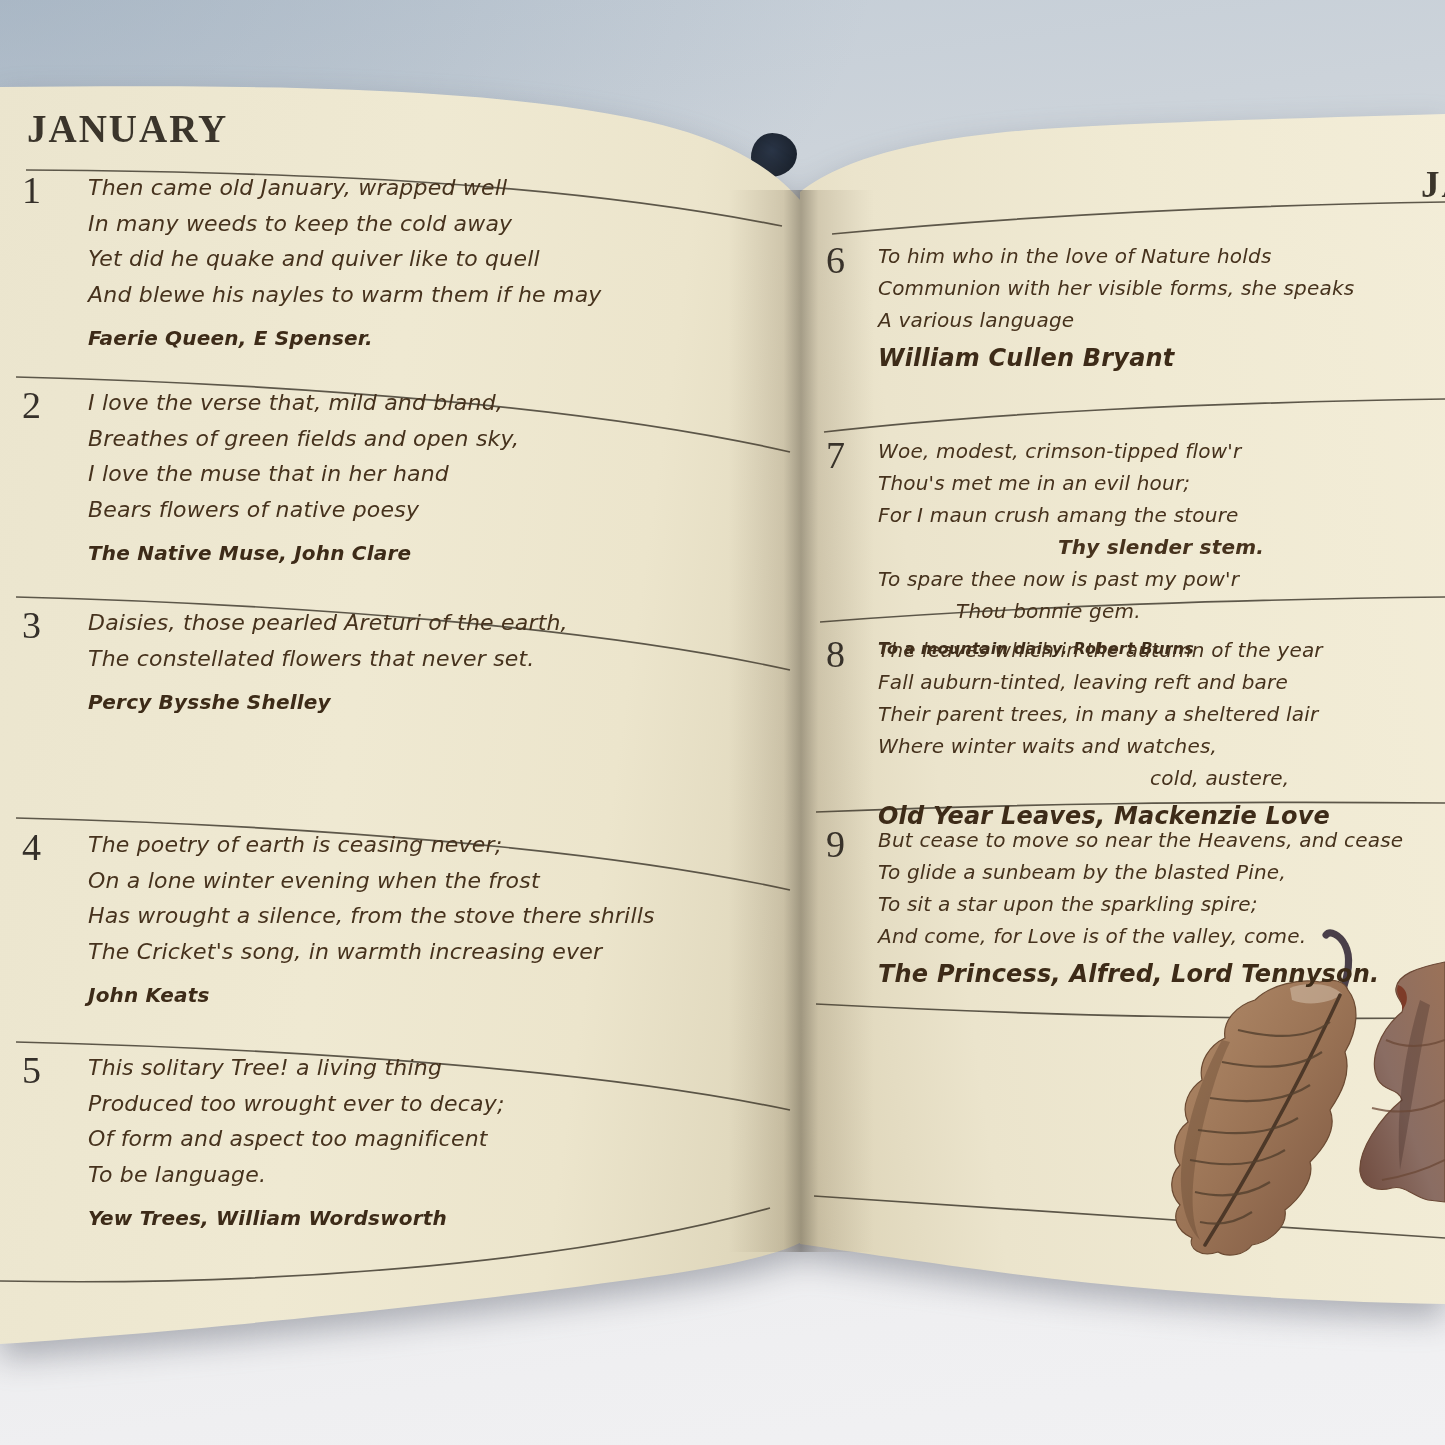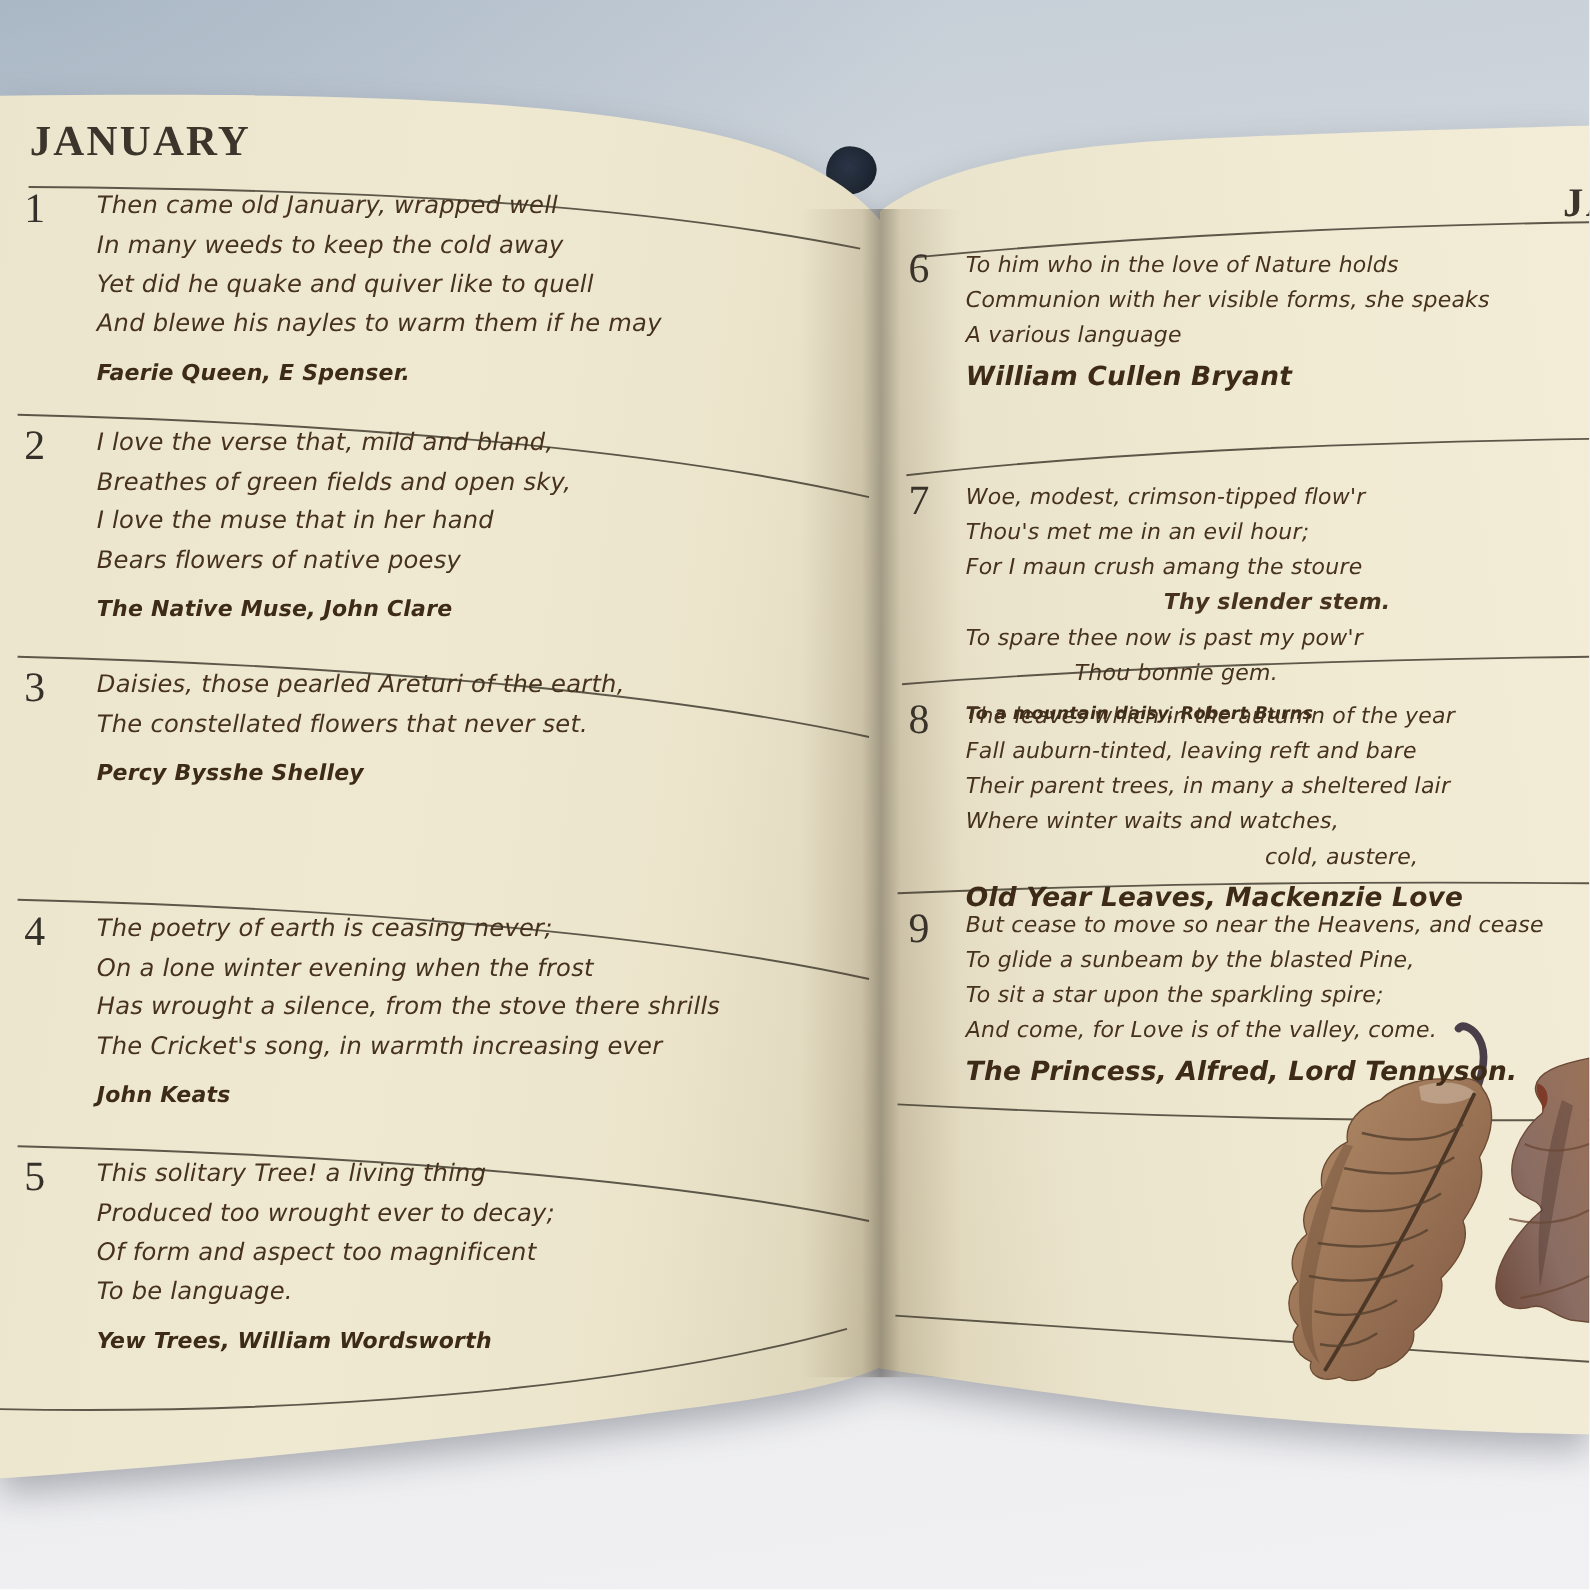--- a/index.html
+++ b/index.html
@@ -38,21 +38,21 @@
   .entry .num{position:absolute;left:0;top:-2px;font-family:"Liberation Serif",serif;
     font-size:38px;color:#35302a;font-style:normal;}
   .entry .poem{font-style:italic;letter-spacing:.2px;}
   .entry.left-e{left:22px;width:745px;}
   .entry.left-e .poem{margin-left:66px;font-size:22px;line-height:35.5px;}
   .entry.right-e{left:826px;width:610px;}
   .entry.right-e .poem{margin-left:52px;font-size:20px;line-height:32px;}
   .attr{margin-top:9px;font-weight:600;font-style:italic;font-size:20px;color:#3d2b18;}
   .right-e .attr{font-size:24px;margin-top:6px;}
   .attr.small{font-size:16px;font-weight:700;}
-  .ind180{margin-left:180px;font-weight:bold;} .ind190{margin-left:99px;} .ind272{margin-left:272px;}
+  .ind180{margin-left:180px;font-weight:bold;} .ind190{margin-left:78px;} .ind272{margin-left:272px;}
 </style>
 </head>
 <body>
 
 <div class="scene">
 
   <div class="spine-blob"></div>
 
   <div class="pagewrap">
     <div class="page page-left"></div>
@@ -182,21 +182,21 @@
     <div class="num">5</div>
     <div class="poem">
       <div>This solitary Tree!  a living thing</div>
       <div>Produced too wrought ever to decay;</div>
       <div>Of form and aspect too magnificent</div>
       <div>To be language.</div>
       <div class="attr">Yew Trees, William Wordsworth</div>
     </div>
   </div>
 
-  <div class="entry right-e" style="top:224px">
+  <div class="entry right-e" style="top:240px">
     <div class="num">6</div>
     <div class="poem">
       <div>To him who in the love of Nature holds</div>
       <div>Communion with her visible forms, she speaks</div>
       <div>A various language</div>
       <div class="attr">William Cullen Bryant</div>
     </div>
   </div>
 
   <div class="entry right-e" style="top:435px">

